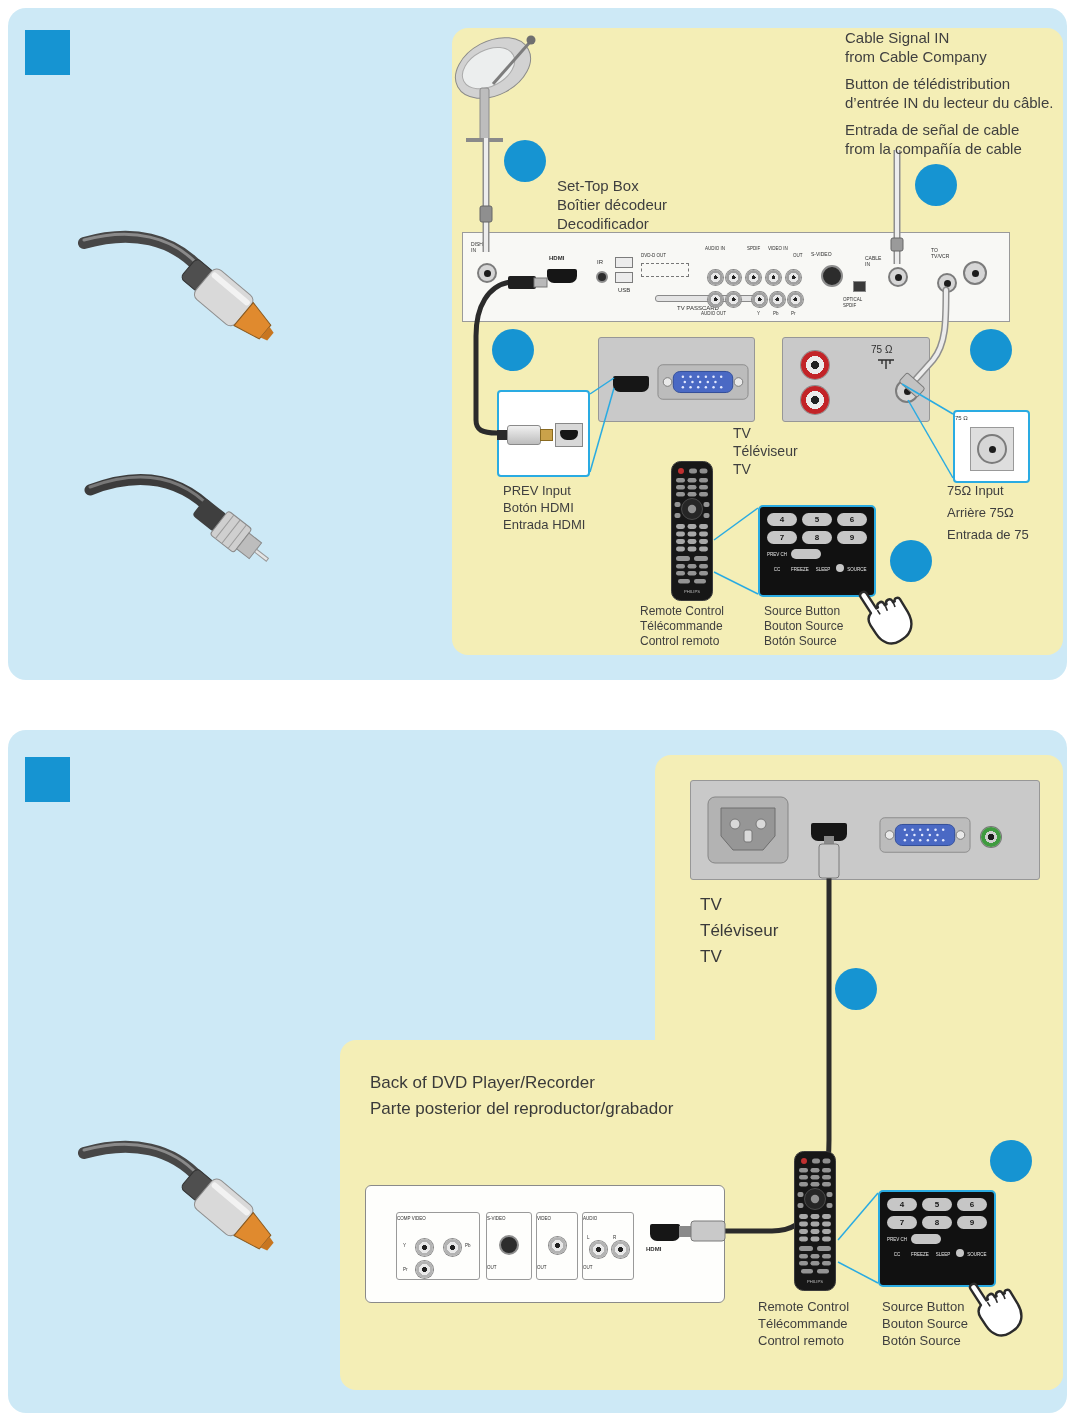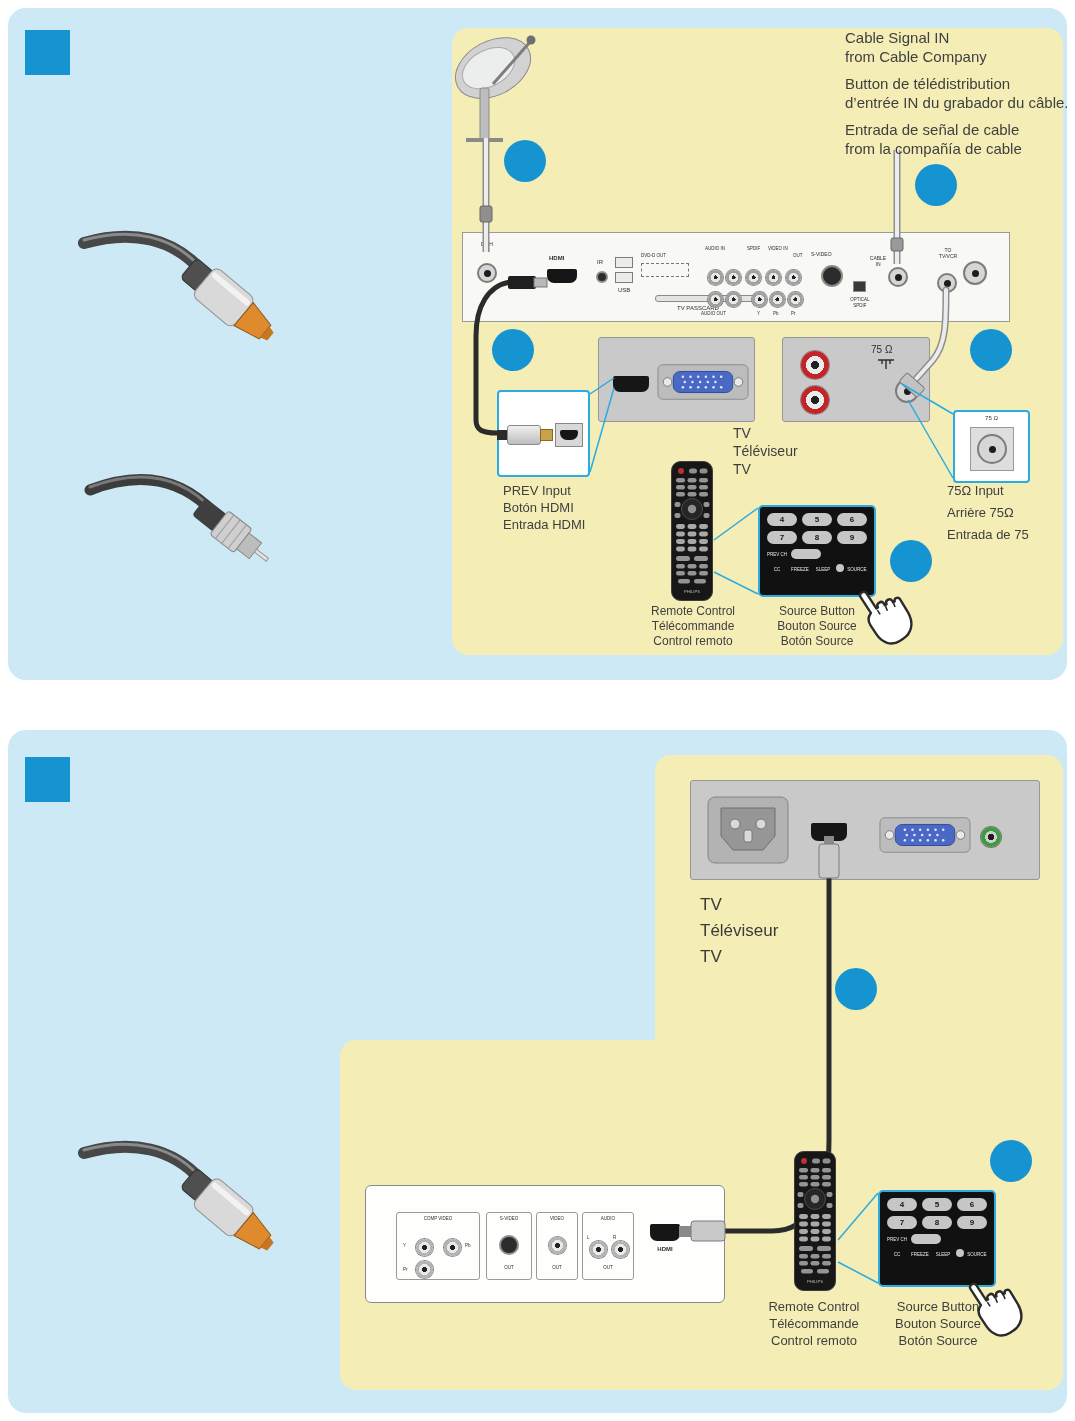--- a/index.html
+++ b/index.html
@@ -10,21 +10,21 @@
 .sec{position:absolute;background:#cde9f6;border-radius:18px}
 .yellow{position:absolute;background:#f4eeb6;border-radius:16px;z-index:1}
 .sq{position:absolute;width:45px;height:45px;background:#1694d2;z-index:2}
 .circ{position:absolute;width:42px;height:42px;border-radius:50%;background:#1694d2;z-index:6}
 .z2{z-index:2}.z3{z-index:3}.z4{z-index:4}.z6{z-index:6}
 .t14{font-size:14px;line-height:18px}
 .t15{font-size:15px;line-height:19px}
 .t17{font-size:17px;line-height:26px;color:#3a3a3a}
 .t12{font-size:12px;line-height:15px}
 .t13{font-size:13px;line-height:17px}
-.ctr{text-align:center}
+.ctr{}
 .gap8{margin-top:8px}
 .panel{position:absolute;background:#c9c9c9;border:1px solid #979797;border-radius:3px;z-index:2}
 .stbp{position:absolute;background:#f8f8f5;border:1px solid #9a9a9a;z-index:2}
 .dvdp{position:absolute;background:#fefefc;border:1.5px solid #8a8a8a;border-radius:6px;z-index:2}
 .plabel{position:absolute;font-size:6px;line-height:7px;color:#2e2e2e;white-space:nowrap}
 .p5{font-size:5px;line-height:6px}
 .p45{font-size:4.5px;line-height:5.5px}
 .hport{position:absolute;background:#161616;border-radius:2px 2px 7px 7px}
 .coax{position:absolute;border-radius:50%;background:#d6d6d6;border:2px solid #7c7c7c}
 .coax::after{content:"";position:absolute;left:50%;top:50%;width:7px;height:7px;margin:-3.5px;border-radius:50%;background:#1d1d1d}
@@ -441,25 +441,30 @@
   <div class="circ" style="left:492px;top:329px"></div>
   <div class="circ" style="left:970px;top:329px"></div>
   <div class="circ" style="left:890px;top:540px"></div>
   <div class="circ" style="left:835px;top:968px"></div>
   <div class="circ" style="left:990px;top:1140px"></div>
 
   <div class="abs z4 t15" style="left:845px;top:28px">
     <div>Cable Signal IN</div>
     <div>from Cable Company</div>
     <div class="gap8">Button de télédistribution</div>
-    <div>d’entrée IN du grabador du câble.</div>
+    <div>d’entrée IN du lecteur du câble.</div>
     <div class="gap8">Entrada de señal de cable</div>
     <div>from la compañía de cable</div>
   </div>
 
+  <div class="abs z4 t15" style="left:557px;top:176px">
+    <div>Set-Top Box</div>
+    <div>Boîtier décodeur</div>
+    <div>Decodificador</div>
+  </div>
 
   <div class="abs z4 t14" style="left:733px;top:424px">
     <div>TV</div>
     <div>Téléviseur</div>
     <div>TV</div>
   </div>
 
   <div class="abs z4 t13" style="left:503px;top:482px">
     <div>PREV Input</div>
     <div>Botón HDMI</div>
@@ -484,20 +489,22 @@
     <div>Botón Source</div>
   </div>
 
   <div class="abs z4 t17" style="left:700px;top:892px">
     <div>TV</div>
     <div>Téléviseur</div>
     <div>TV</div>
   </div>
 
   <div class="abs z4 t17" style="left:370px;top:1070px">
+    <div>Back of DVD Player/Recorder</div>
+    <div>Parte posterior del reproductor/grabador</div>
   </div>
 
   <div class="abs z4 t13 ctr" style="left:758px;top:1298px;width:112px">
     <div>Remote Control</div>
     <div>Télécommande</div>
     <div>Control remoto</div>
   </div>
 
   <div class="abs z4 t13 ctr" style="left:882px;top:1298px;width:112px">
     <div>Source Button</div>

